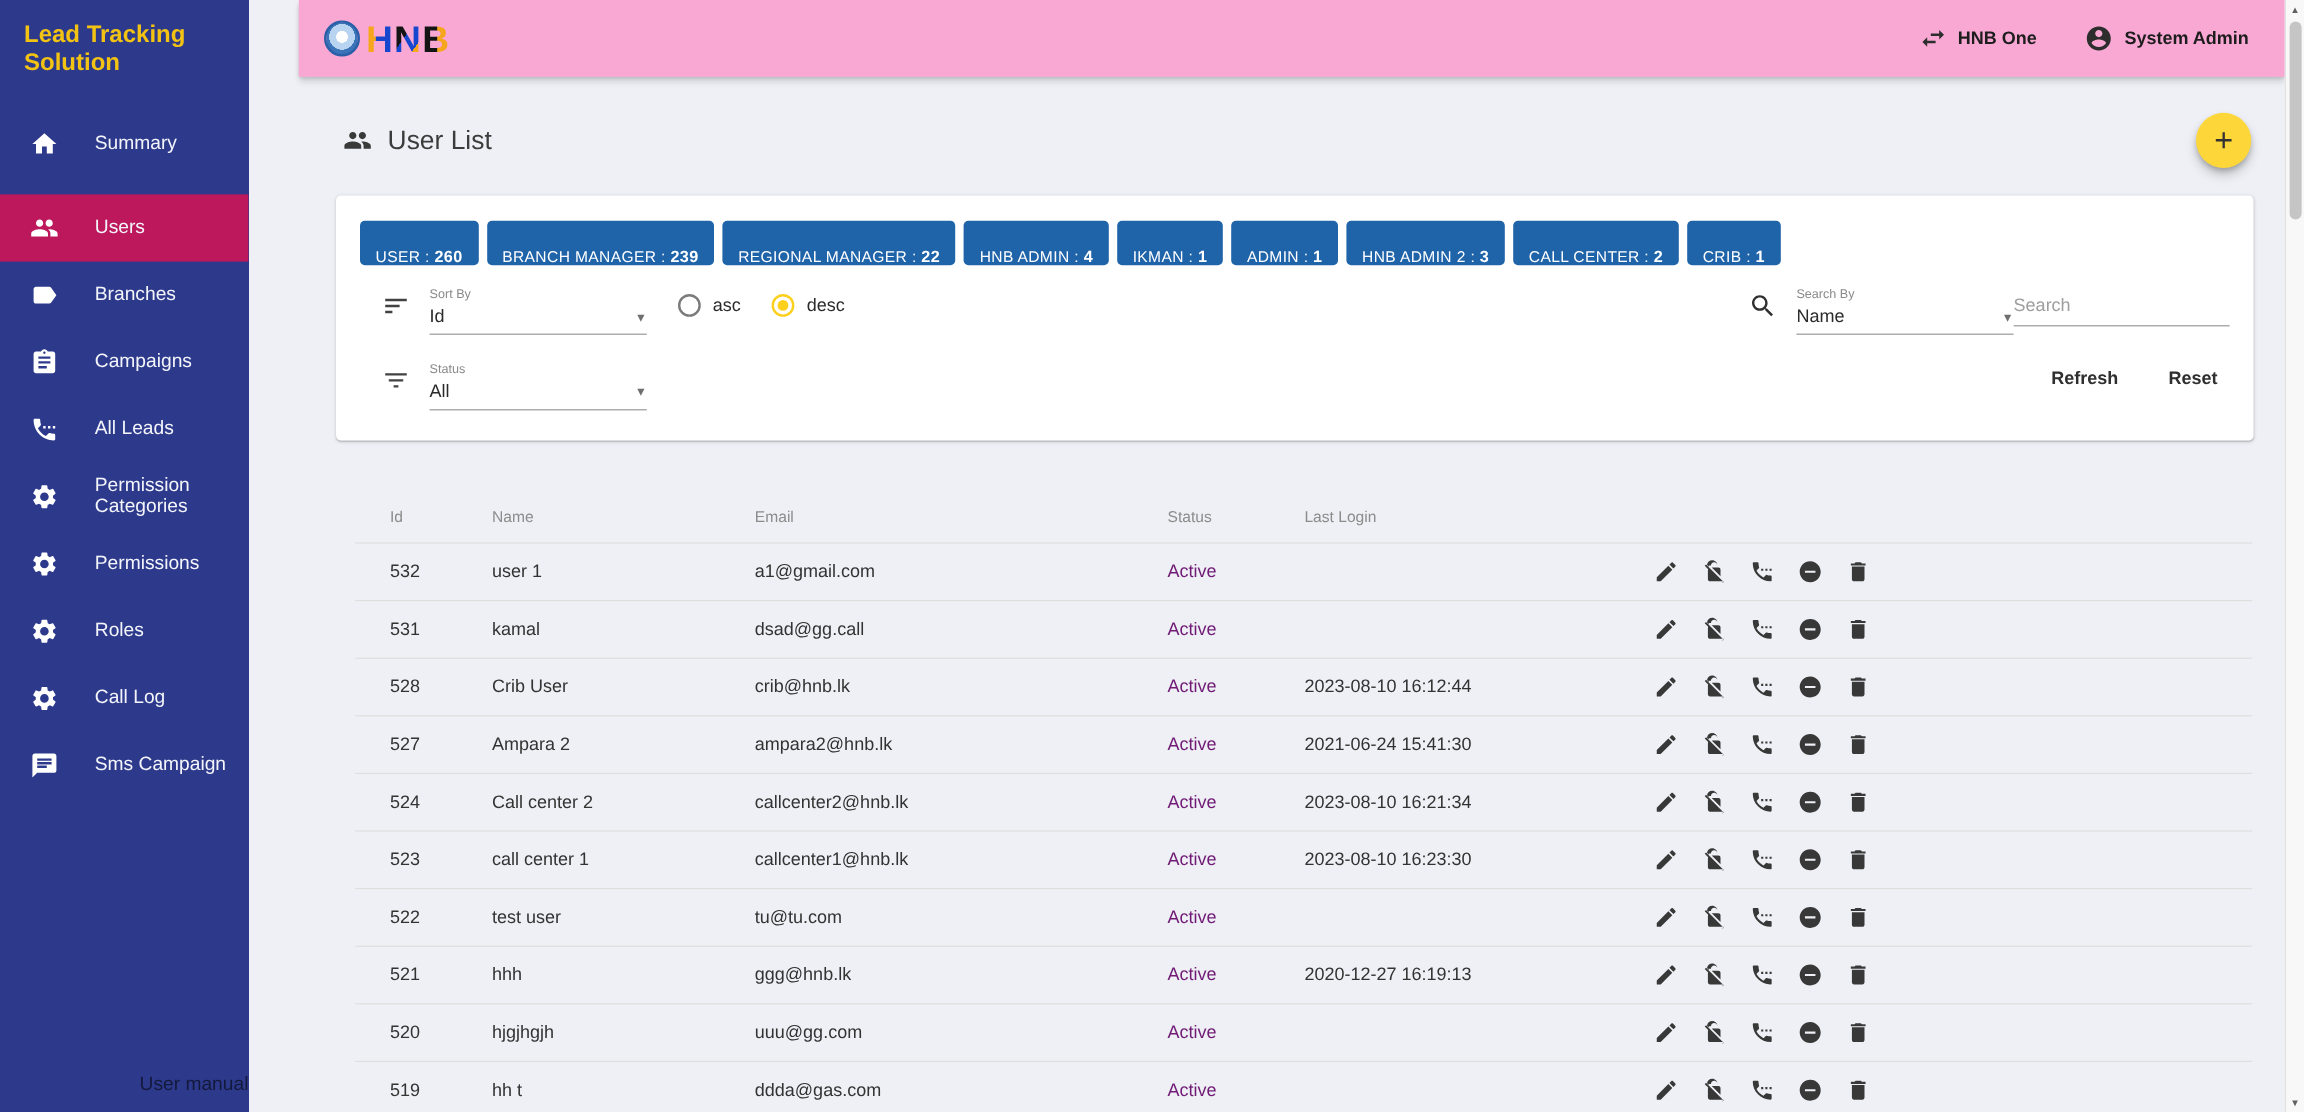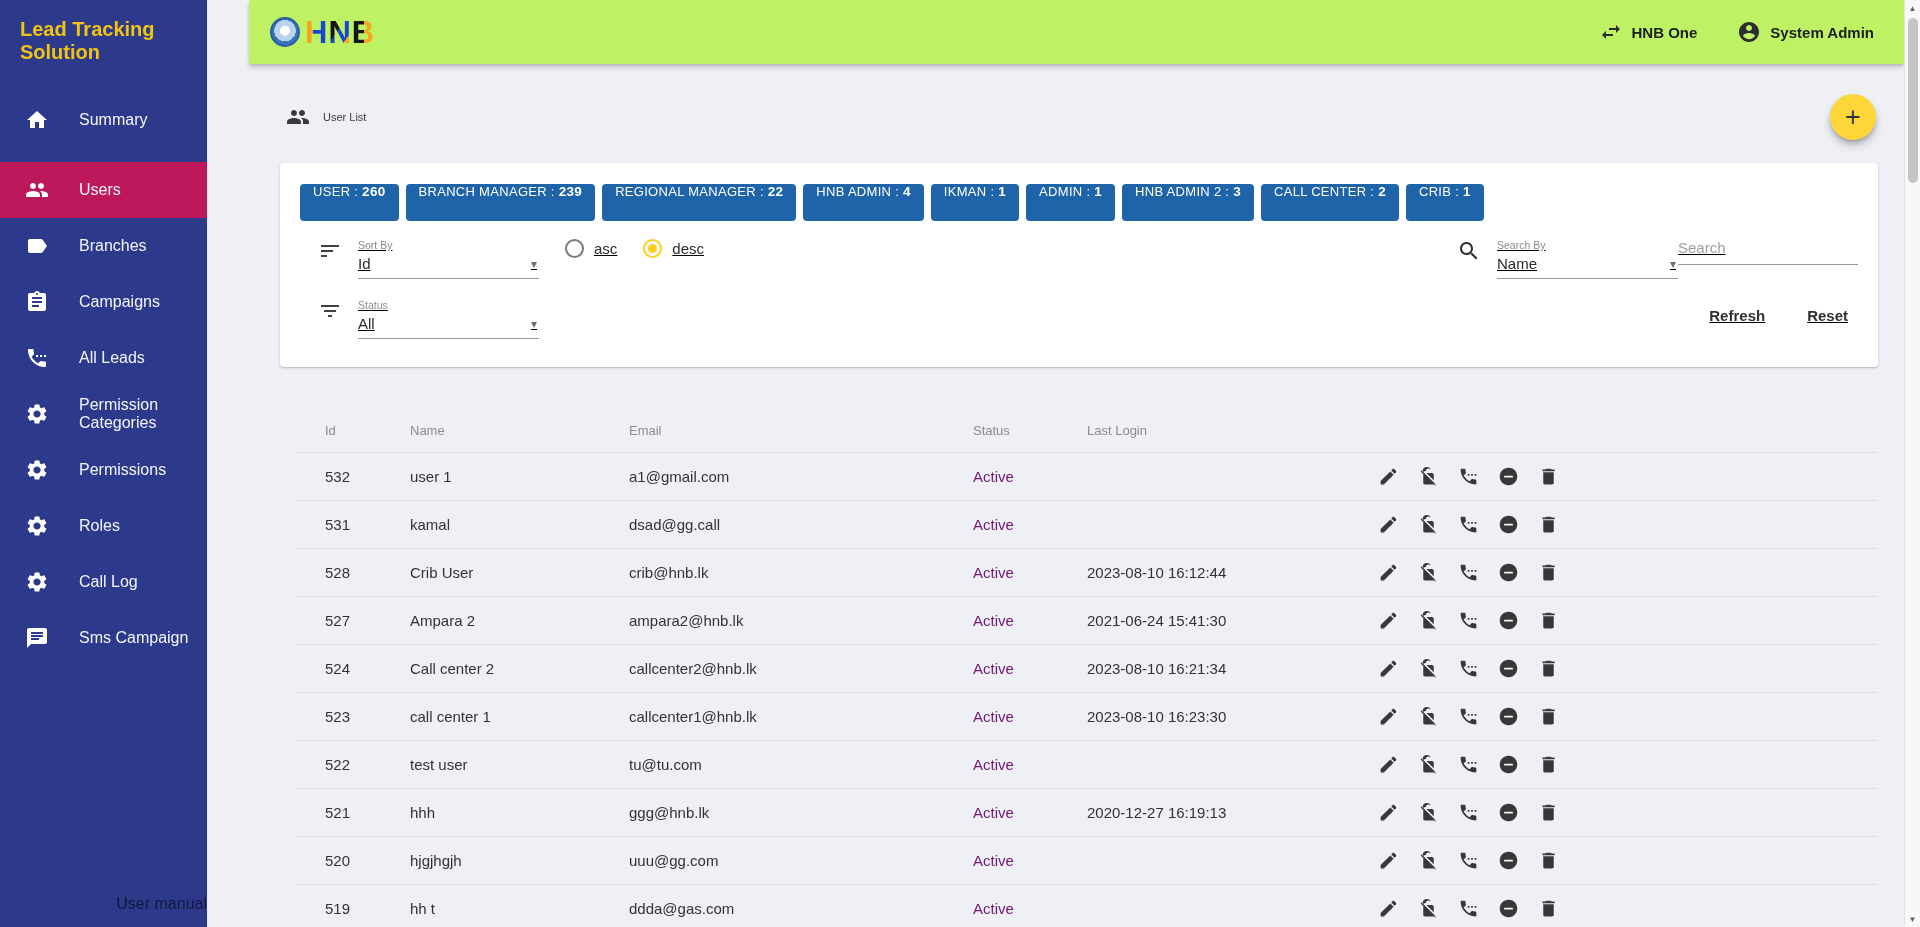--- a/index.html
+++ b/index.html
@@ -12,21 +12,21 @@
   nav { margin-top:16px; }
   .nav-item { display:flex; align-items:center; height:56px; padding-left:25px; gap:30px;
     color:#f4f5fb; font-size:16px; cursor:pointer; }
   .nav-item.active { background:#be185d;margin-top:14px; }
   .nav-icon { width:24px; height:24px; color:#fff; flex:0 0 24px; }
   .nav-icon svg { width:24px; height:24px; display:block; }
   .user-manual { position:absolute; bottom:14px; width:100%; text-align:right; color:#13193c;
     font-size:16px; cursor:pointer; }
 
   
-  .topbar { position:fixed; left:249px; top:0; right:16px; height:64px; background:#bef264; z-index:5;
+  .topbar { position:fixed; left:249px; top:0; right:16px; height:64px; background:#f9a8d4; z-index:5;
     box-shadow:0 2px 4px -1px rgba(0,0,0,.2), 0 4px 5px 0 rgba(0,0,0,.12);
     display:flex; align-items:center; padding:0 30px 0 21px; }
   .logo { display:flex; align-items:center; gap:5px; }
   .logo-emblem { width:30px; height:30px; border-radius:50%; border:2px solid #2a5fa8;
     background:radial-gradient(circle at 50% 45%, #ffffff 0 25%, #b9d4f0 26% 55%, #3a73b8 56%); }
   .logo-word { font-size:31px; font-weight:800; line-height:1; letter-spacing:1px; }
   .l-h { color:#1747cf; } .l-n { color:#141414; } .l-b { color:#141414; }
   @supports (-webkit-background-clip: text) {
     .l-h { background:linear-gradient(90deg,#f5a61d 0 36%,#1747cf 36%); -webkit-background-clip:text; color:transparent; }
     .l-n { background:linear-gradient(125deg,#141414 0 42%,#1747cf 42% 72%,#f5a61d 72%); -webkit-background-clip:text; color:transparent; }
@@ -43,36 +43,36 @@
     border-left:1px solid #e2e2e2; z-index:10; }
   .sb-arrow { height:16px; display:flex; align-items:center; justify-content:center;
     font-size:8px; color:#606060; }
   .sb-arrow.bottom { position:absolute; bottom:0; width:100%; }
   .sb-thumb { width:10px; height:165px; margin:2px auto 0; background:#c5c5c5; border-radius:5px; }
 
   
   .content { position:fixed; left:249px; top:64px; right:16px; bottom:0; overflow:hidden; }
   .title-row { display:flex; align-items:center; padding:30px 28px 0 37px; }
   .title-icon { color:#3a3a3a; margin-right:13px; }
-  .page-title { font-size:11px; color:#3c3c3c; }
+  .page-title { font-size:22px; color:#3c3c3c; }
   .fab { margin-left:auto; width:46px; height:46px; border-radius:50%; border:none;
     background:#fdd73a; color:#333; font-size:27px; line-height:1; cursor:pointer;
     box-shadow:0 3px 5px -1px rgba(0,0,0,.25), 0 6px 10px 0 rgba(0,0,0,.18);
     display:flex; align-items:center; justify-content:center; }
 
   
   .card { background:#fff; border-radius:4px; margin:23px 26px 0 31px; height:204px;
     box-shadow:0 1px 3px rgba(0,0,0,.18), 0 1px 1px rgba(0,0,0,.1); padding:21px 20px 0 20px; }
   .chips { display:flex; gap:7px; }
   .chip { background:#1f63a9; color:#fff; border-radius:4px; height:37px; padding:0 13px;
-    display:flex; align-items:flex-start; font-size:13px; letter-spacing:.3px; cursor:pointer; }
+    display:flex; align-items:flex-end; font-size:13px; letter-spacing:.3px; cursor:pointer; }
   .chip .sep { white-space:pre; }
   .chip b { font-size:13.5px; }
 
-  .frow { display:flex; align-items:flex-start; margin-top:18px;text-decoration:underline; }
+  .frow { display:flex; align-items:center; margin-top:18px; }
   .frow .lead-icon { margin-left:18px; margin-bottom:9px; color:#424242; }
   .field { margin-left:16px; width:181px; border-bottom:1px solid #999; padding-bottom:6px; cursor:pointer; }
   .field label { display:block; font-size:10.5px; color:#8a8a8a; margin-bottom:4px; cursor:pointer; }
   .fval { display:flex; align-items:center; font-size:15px; color:#2b2b2b; }
   .dd { margin-left:auto; color:#6f6f6f; font-size:12px; padding-right:2px; }
   .radio { display:flex; align-items:center; gap:10px; margin-left:26px; margin-bottom:10px;
     font-size:15px; color:#2b2b2b; cursor:pointer; }
   .rdot { width:19px; height:19px; border-radius:50%; border:2px solid #7b7b7b; position:relative; }
   .rdot.on { border-color:#fdd01e; }
   .rdot.on::after { content:""; position:absolute; inset:3px; border-radius:50%; background:#fdd01e; }

